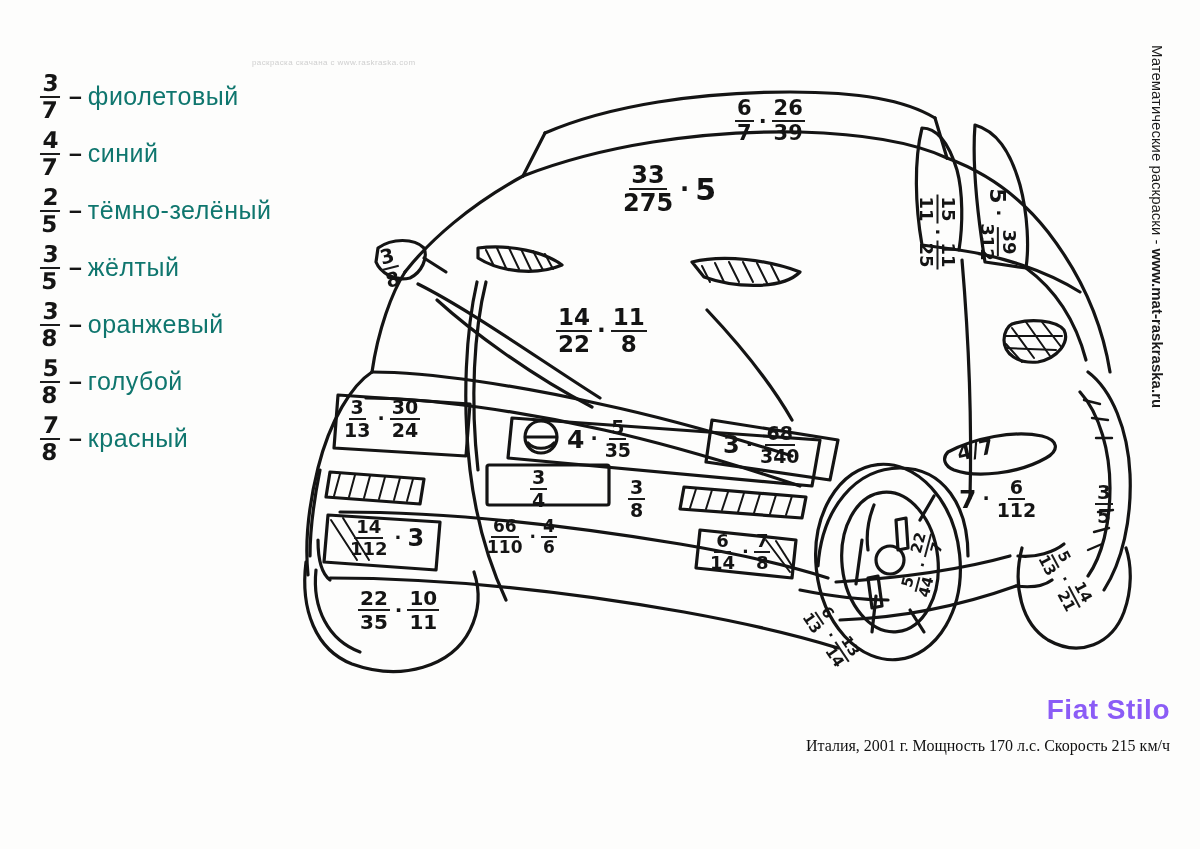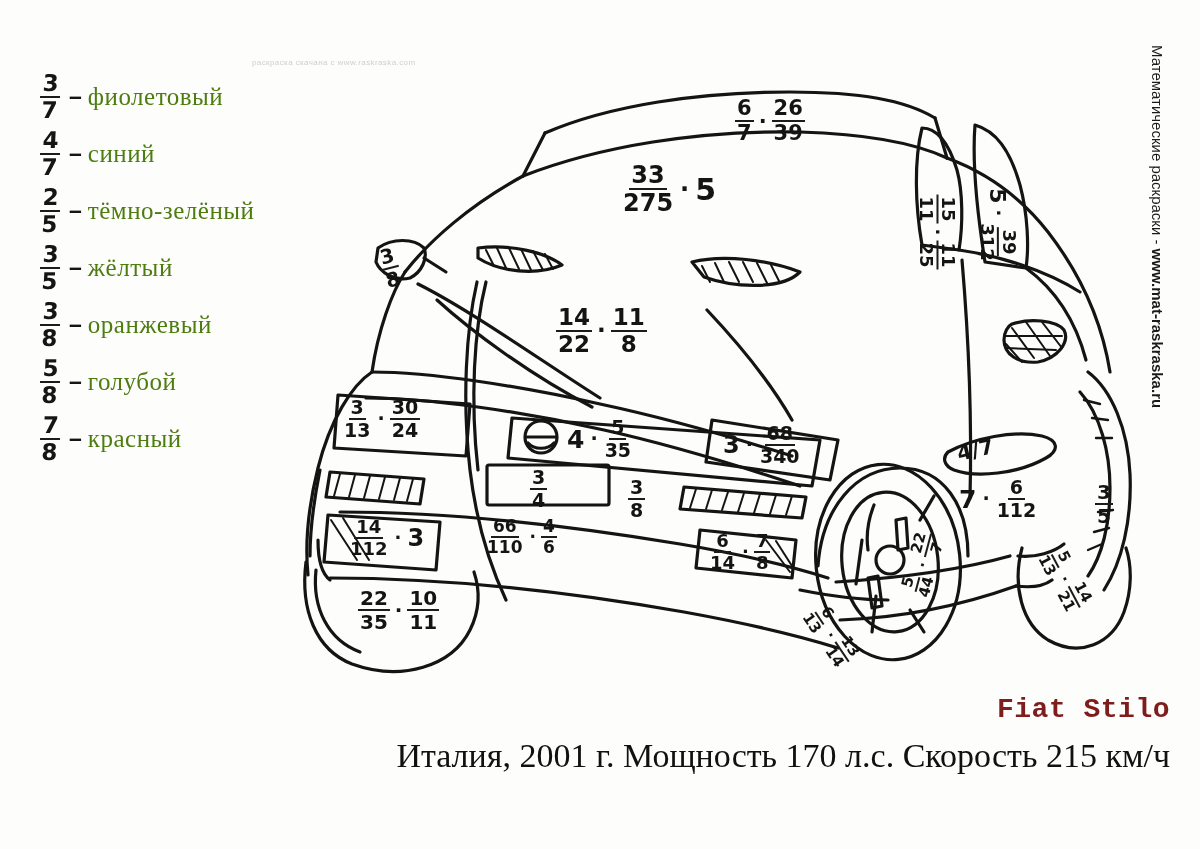--- a/index.html
+++ b/index.html
@@ -81,22 +81,22 @@
     transform: skewX(-3deg);
   }
   .legend-dash {
     margin: 0 6px 0 9px;
     font-size: 23px;
     color: #151515;
     font-weight: bold;
   }
   .legend-name {
     font-size: 25px;
-    color: #4d7c0f;
-    font-family: Liberation Serif, serif;
+    color: #0f766e;
+    font-family: Liberation Sans, sans-serif;
     letter-spacing: 0.5px;
     white-space: nowrap;
   }
 
   
   .expr {
     position: absolute;
     display: inline-flex;
     align-items: center;
     color: #141414;
@@ -119,29 +119,29 @@
     vector-effect: non-scaling-stroke;
   }
 
   
   .car-title {
     position: absolute;
     right: 30px;
     top: 694px;
     font-size: 28px;
     font-weight: bold;
-    color: #7f1d1d;
-    font-family: Liberation Mono, monospace;
+    color: #8b5cf6;
+    font-family: Liberation Sans, sans-serif;
     letter-spacing: 0.5px;
   }
   .car-specs {
     position: absolute;
     right: 30px;
     top: 737px;
-    font-size: 34px;
+    font-size: 16px;
     color: #111;
     font-family: "Liberation Serif", serif;
     white-space: nowrap;
   }
 </style>
 </head>
 <body>
 
 <div id="page">
 

